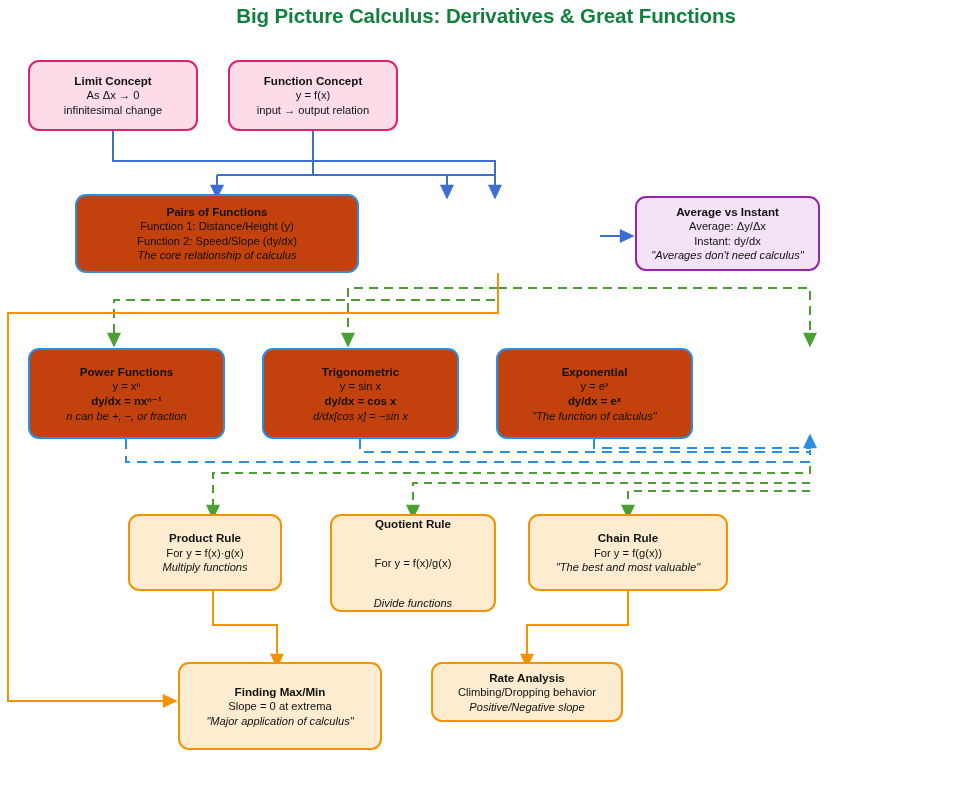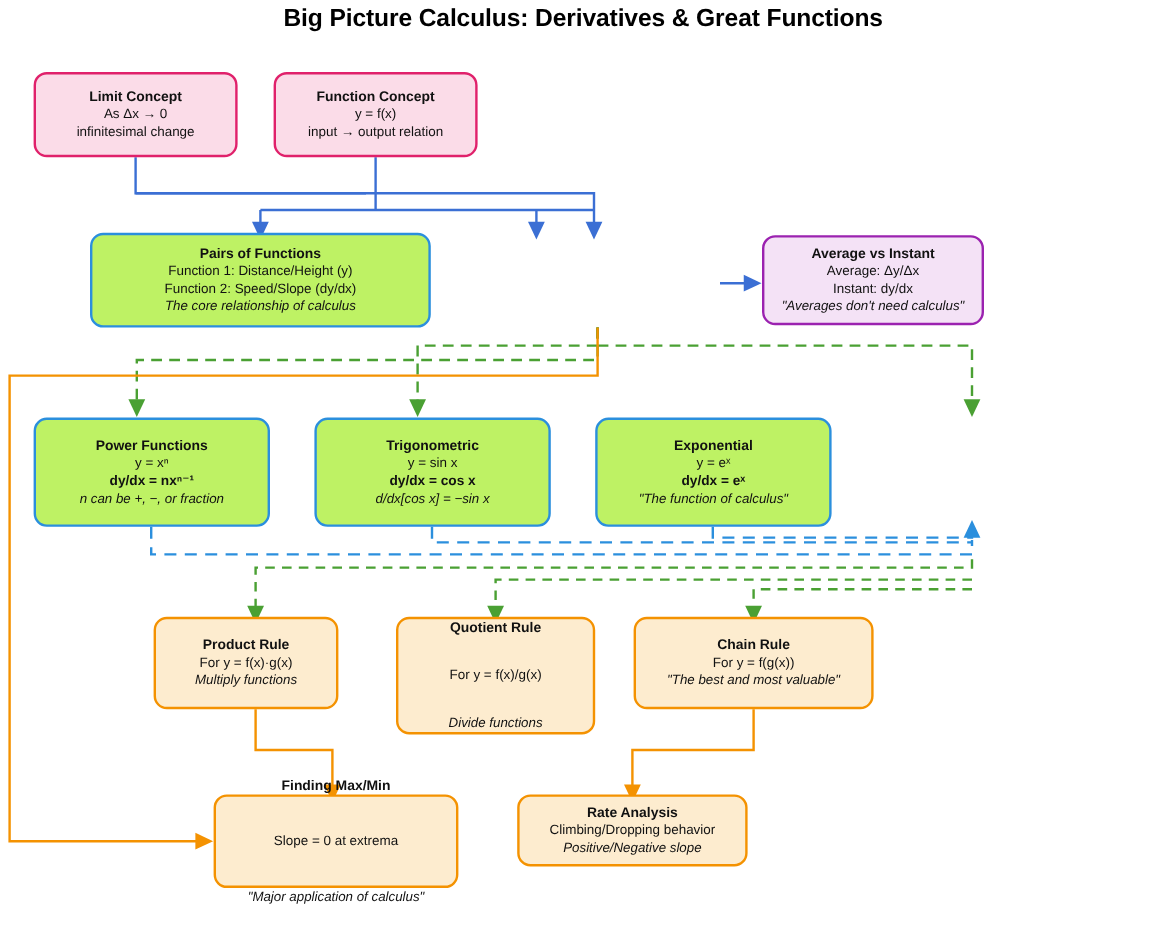--- a/index.html
+++ b/index.html
@@ -6,38 +6,38 @@
   body{
     width:972px;height:786px;position:relative;overflow:hidden;
     font-family:"Liberation Sans","DejaVu Sans",sans-serif;
     color:#111111;
   }
   #canvas{position:absolute;left:0;top:0;width:972px;height:786px;}
   #edges{position:absolute;left:0;top:0;width:972px;height:786px;pointer-events:none;}
 
   .title{
     position:absolute;left:0;top:4px;width:972px;text-align:center;
-    font-size:20.5px;font-weight:bold;letter-spacing:-0.1px;color:#000000;
+    font-size:20.5px;font-weight:bold;letter-spacing:-0.1px;color:#15803d;
   }
 
   .node{
     position:absolute;box-sizing:border-box;
     border-radius:11px;border-width:2px;border-style:solid;
     display:flex;flex-direction:column;align-items:center;justify-content:center;
     text-align:center;line-height:1.30;
   }
   .node .l{display:block;width:100%;}
   .n-title{font-weight:bold;font-size:11.6px;}
   .n-sub{font-size:11.2px;}
   .n-bold{font-weight:bold;font-size:11.4px;}
   .n-it{font-style:italic;font-size:11.1px;}
 
   
   .pink  {background:#fbdce8;border-color:#e0216b;}
-  .blue  {background:#bef264;border-color:#2b8fdd;text-align:center;}
+  .blue  {background:#c2410c;border-color:#2b8fdd;text-align:center;}
   .green {background:#e4f3e0;border-color:#4aa033;}
   .purple{background:#f4e2f6;border-color:#9b22b0;}
   .orange{background:#fdeccf;border-color:#f49201;}
 </style>
 </head>
 <body>
 
 <div id="canvas">
 
   <div class="title">Big Picture Calculus: Derivatives &amp; Great Functions</div>
@@ -154,21 +154,21 @@
     <span class="l n-sub">For y = f(x)/g(x)</span>
     <span class="l n-it">Divide functions</span>
   </div>
 
   <div class="node orange" style="left:528px;top:514px;width:200px;height:77px;">
     <span class="l n-title">Chain Rule</span>
     <span class="l n-sub">For y = f(g(x))</span>
     <span class="l n-it">"The best and most valuable"</span>
   </div>
 
-  <div class="node orange" style="left:178px;top:662px;width:204px;height:78px;gap:32px;">
+  <div class="node orange" style="left:178px;top:662px;width:204px;height:88px;">
     <span class="l n-title">Finding Max/Min</span>
     <span class="l n-sub">Slope = 0 at extrema</span>
     <span class="l n-it">"Major application of calculus"</span>
   </div>
 
   <div class="node orange" style="left:431px;top:662px;width:192px;height:60px;">
     <span class="l n-title">Rate Analysis</span>
     <span class="l n-sub">Climbing/Dropping behavior</span>
     <span class="l n-it">Positive/Negative slope</span>
   </div>

